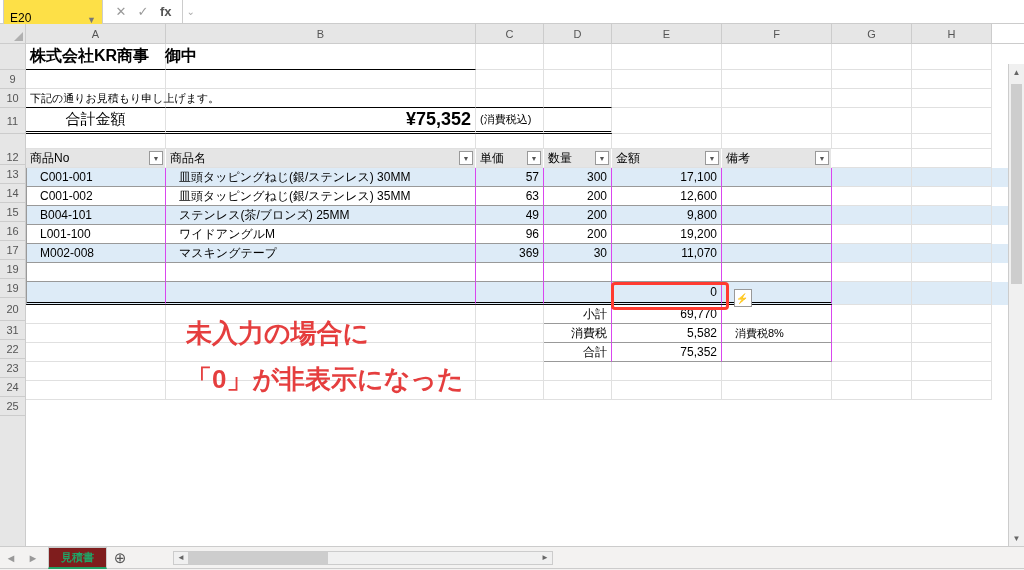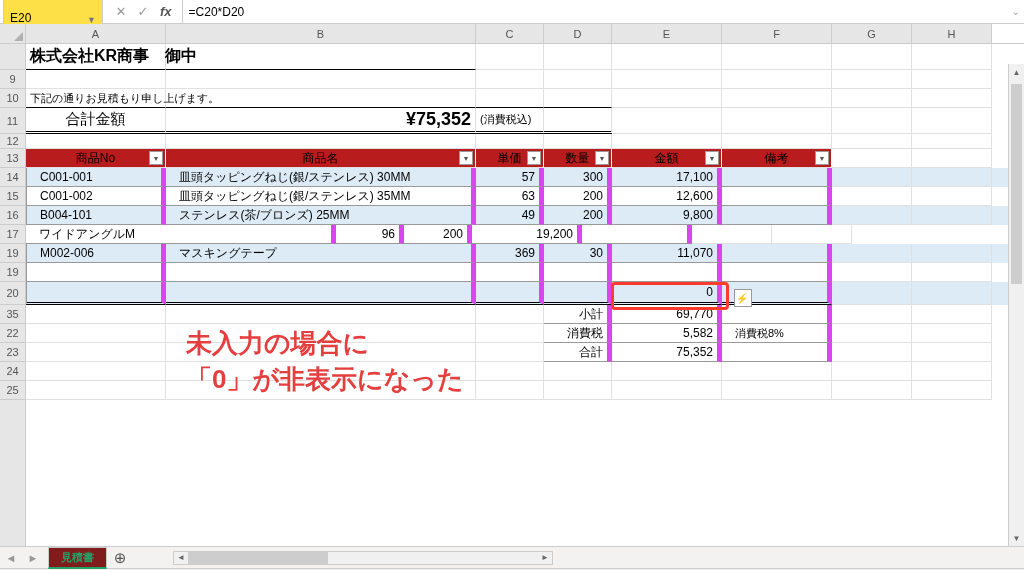--- a/index.html
+++ b/index.html
@@ -4,31 +4,31 @@
 <style>
 * { box-sizing: border-box; margin: 0; padding: 0; }
 body { font-family: "Meiryo", "Yu Gothic", sans-serif; font-size: 12px; background: #fff; color: #000; width: 1024px; height: 570px; position: relative; overflow: hidden; }
 
 
 .formula-bar { display: flex; align-items: center; height: 24px; border-bottom: 1px solid #ccc; background: #fff; }
 .name-box { width: 100px; height: 28px; border: 1px solid #ccc; background: #fde047; padding: 0 6px; display: flex; align-items: flex-end; justify-content: space-between; font-size: 12px; margin: 0 3px; }
 .name-box-arrow { font-size: 9px; color: #777; }
 .fb-btns { display: flex; align-items: center; border-right: 1px solid #ccc; height: 100%; padding: 0 4px; }
 .fb-btn { width: 22px; height: 22px; display: flex; align-items: center; justify-content: center; color: #999; font-size: 13px; }
-.fx { font-style: italic; font-weight: bold; color: #555; font-size: 13px; padding: 0 6px; }
+.fx { font-weight: bold; color: #555; font-size: 13px; padding: 0 6px; }
 .formula-text { padding: 0 6px; flex: 1; }
 .expand-arrow { color: #aaa; font-size: 10px; padding: 0 4px; }
 
 
 .grid-wrap { display: flex; height: calc(100% - 24px - 22px - 22px); overflow: hidden; }
 .row-headers { width: 26px; background: #e6e6e6; border-right: 1px solid #ccc; }
 .row-header { height: 19px; border-bottom: 1px solid #ccc; display: flex; align-items: center; justify-content: center; font-size: 11px; color: #555; background: #e6e6e6; }
 .row-header.tall { height: 26px; }
 .row-header.h11 { height: 26px; }
-.row-header.h12 { height: 15px; }
+.row-header.h12 { height: 15px; margin-top: 16px; }
 
 .col-headers { display: flex; height: 20px; border-bottom: 1px solid #ccc; }
 .corner { width: 26px; height: 20px; background: #e6e6e6; border-right: 1px solid #ccc; border-bottom: 1px solid #ccc; position: relative; }
 .corner::after { content: ""; position: absolute; right: 2px; bottom: 2px; width: 0; height: 0; border-left: 9px solid transparent; border-bottom: 9px solid #b0b0b0; }
 .ch { background: #e6e6e6; border-right: 1px solid #ccc; display: flex; align-items: center; justify-content: center; font-size: 11px; color: #555; }
 
 .sheet { flex: 1; position: relative; }
 .rows { display: flex; flex-direction: column; }
 .rows > .row { display: flex; height: 19px; }
 .rows > .row.tall { height: 26px; }
@@ -51,23 +51,23 @@
 
 .title-text { font-size: 16px; font-weight: bold; }
 
 
 .total-label { font-size: 15px; text-align: center; }
 .total-amount { font-size: 18px; font-weight: bold; }
 
 .note { font-size: 11px; }
 
 
-.th { background: #b91c1c; font-weight: normal; justify-content: center; border-right: 1px solid #fff; position: relative; }
+.th { background: #e5e5e5; font-weight: normal; justify-content: flex-start; border-right: 1px solid #fff; position: relative; }
 .th-filter { position: absolute; right: 2px; top: 2px; width: 14px; height: 14px; background: #fff; border: 1px solid #999; display: flex; align-items: center; justify-content: center; font-size: 7px; color: #555; }
-.td { border-right: 5px solid #d946ef; border-bottom: 1px solid #999; padding-left: 13px; }
+.td { border-right: 1px solid #d946ef; border-bottom: 1px solid #999; padding-left: 13px; }
 .td.first { border-left: 1px solid #999; }
 
 
 .active-cell-box { position: absolute; border: 3px solid #ff3b30; background: rgba(255,255,255,0); pointer-events: none; }
 
 
 .overlay-text { position: absolute; font-size: 26px; font-weight: bold; color: #e53e3e; pointer-events: none; }
 
 
 .tabs-bar { height: 22px; display: flex; align-items: center; border-top: 1px solid #ccc; background: #f3f2f1; font-size: 11px; }
@@ -96,21 +96,20 @@
 <div class="formula-bar">
   <div class="name-box">
     <span>E20</span>
     <span class="name-box-arrow">▼</span>
   </div>
   <div class="fb-btns">
     <div class="fb-btn">✕</div>
     <div class="fb-btn">✓</div>
     <div class="fx">fx</div>
   </div>
-  <div class="formula-text">=C20*D20</div>
   <div class="expand-arrow">⌄</div>
 </div>
 
 <div class="col-headers">
   <div class="corner"></div>
   <div class="ch cA">A</div>
   <div class="ch cB">B</div>
   <div class="ch cC">C</div>
   <div class="ch cD">D</div>
   <div class="ch cE">E</div>
@@ -127,21 +126,21 @@
     <div class="row-header h11">11</div>
     <div class="row-header h12">12</div>
     <div class="row-header">13</div>
     <div class="row-header">14</div>
     <div class="row-header">15</div>
     <div class="row-header">16</div>
     <div class="row-header">17</div>
     <div class="row-header">19</div>
     <div class="row-header">19</div>
     <div class="row-header" style="height:23px">20</div>
-    <div class="row-header">35</div>
+    <div class="row-header">31</div>
     <div class="row-header">22</div>
     <div class="row-header">23</div>
     <div class="row-header">24</div>
     <div class="row-header">25</div>
   </div>
 
   <div class="sheet">
     <div class="rows">
 
       <div class="row tall">
@@ -252,30 +251,31 @@
         <div class="cell cA td first">B004-101</div>
           <div class="cell cB td">ステンレス(茶/ブロンズ) 25MM</div>
           <div class="cell cC td right">49</div>
           <div class="cell cD td right">200</div>
           <div class="cell cE td right">9,800</div>
           <div class="cell cF td"></div>
           <div class="cell cG"></div>
           <div class="cell cH"></div>
       </div>
       <div class="row">
+        <div class="cell cA td first">L001-100</div>
           <div class="cell cB td">ワイドアングルM</div>
           <div class="cell cC td right">96</div>
           <div class="cell cD td right">200</div>
           <div class="cell cE td right">19,200</div>
           <div class="cell cF td"></div>
           <div class="cell cG"></div>
           <div class="cell cH"></div>
       </div>
       <div class="row" style="background:#ddebf7">
-        <div class="cell cA td first">M002-006</div>
+        <div class="cell cA td first">M002-008</div>
           <div class="cell cB td">マスキングテープ</div>
           <div class="cell cC td right">369</div>
           <div class="cell cD td right">30</div>
           <div class="cell cE td right">11,070</div>
           <div class="cell cF td"></div>
           <div class="cell cG"></div>
           <div class="cell cH"></div>
       </div>
 
       <div class="row">
@@ -352,21 +352,21 @@
           <div class="cell cF"></div>
           <div class="cell cG"></div>
           <div class="cell cH"></div>
         </div>
     </div>
 
     <div class="active-cell-box" style="left:585px;top:238px;width:118px;height:28px;border-radius:4px"></div>
 
     <div style="position:absolute;left:708px;top:245px;width:18px;height:18px;border:1px solid #999;background:#fff;display:flex;align-items:center;justify-content:center;font-size:10px;color:#666">⚡</div>
 
-    <div class="overlay-text" style="left:160px;top:282px">未入力の場合に</div>
+    <div class="overlay-text" style="left:160px;top:272px">未入力の場合に</div>
     <div class="overlay-text" style="left:160px;top:318px">「0」が非表示になった</div>
 
     <div class="vscroll">
       <div class="vsb-arr" style="top:0">▲</div>
       <div class="vsb-thumb"></div>
       <div class="vsb-arr" style="bottom:0">▼</div>
     </div>
   </div>
 </div>
 

